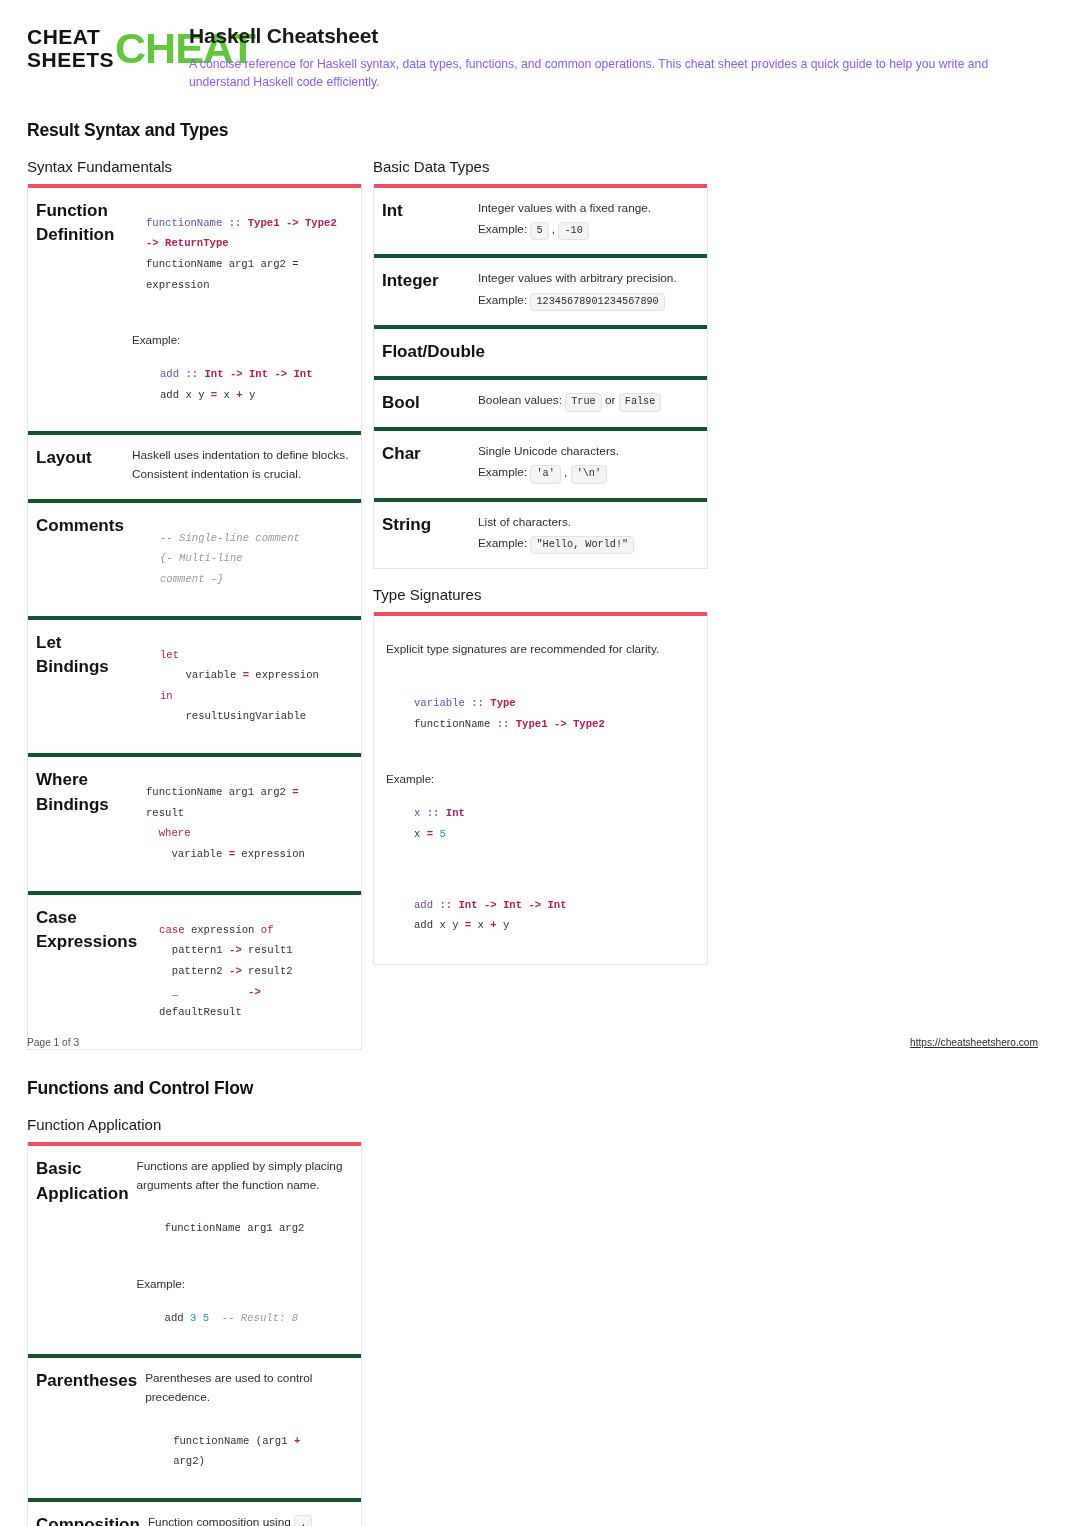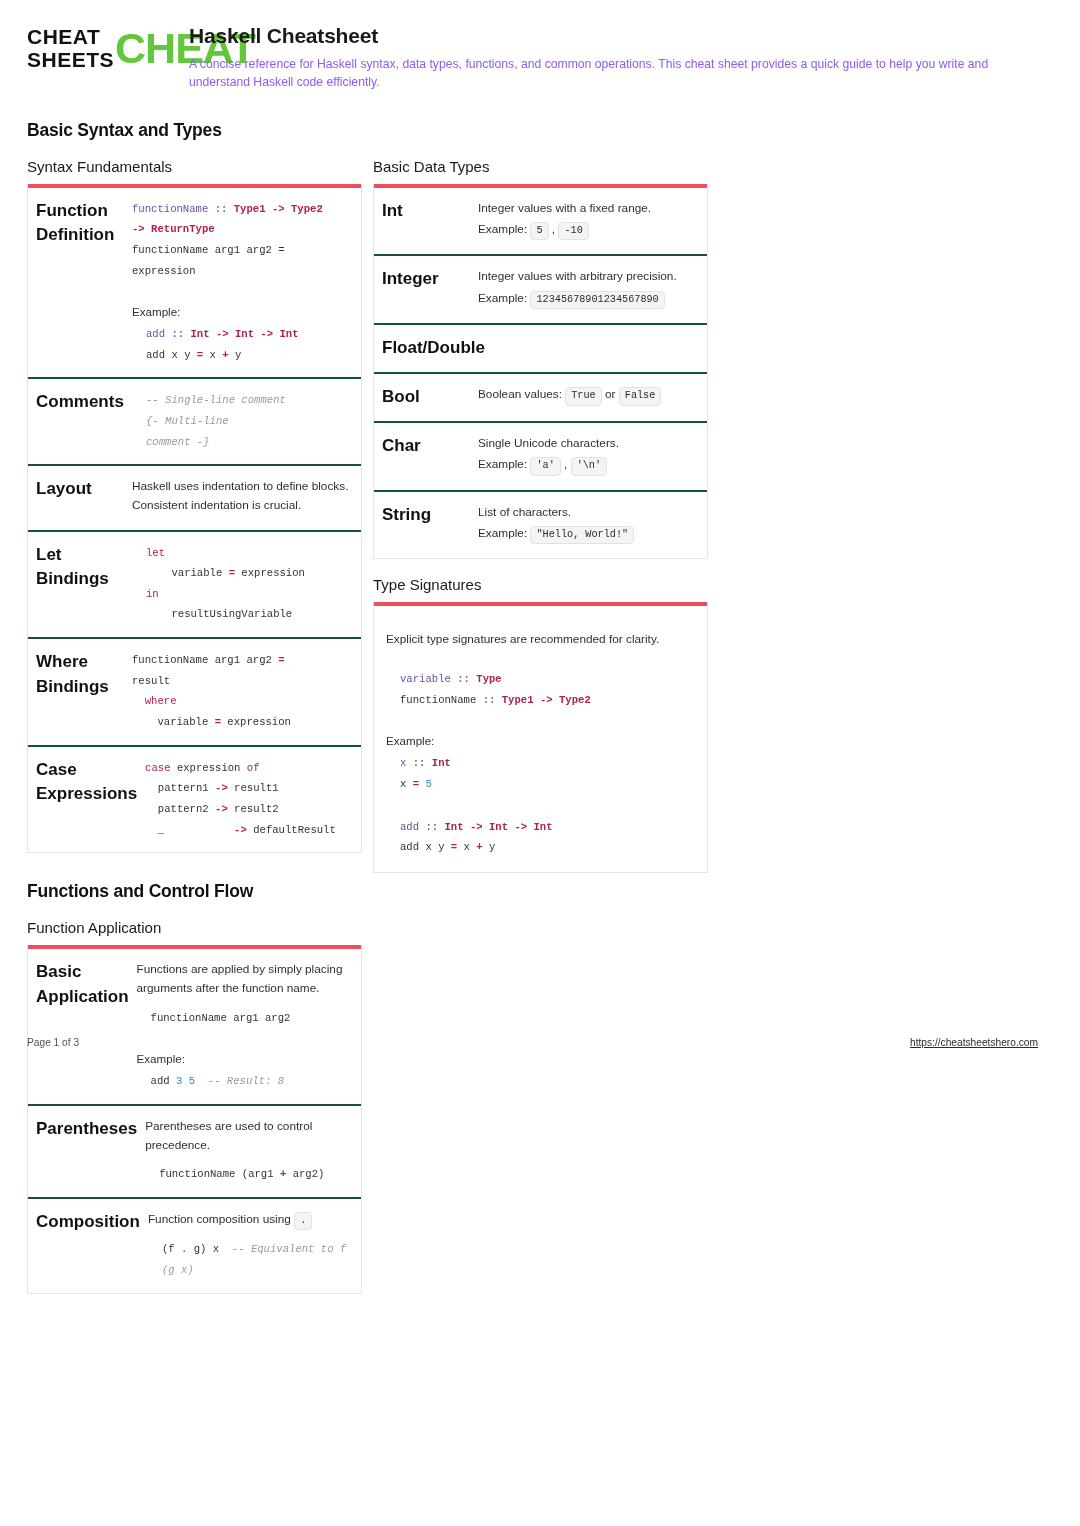--- a/index.html
+++ b/index.html
@@ -81,21 +81,21 @@
   }
   .card::before {
     content: "";
     display: block;
     height: 4px;
     background: #ef4e5c;
     width: 100%;
   }
   .row {
     display: flex;
-    border-top: 2px solid #14532d;
+    border-top: 4px solid #14532d;
     padding: 0;
   }
   .row:first-of-type { border-top: none; }
   .row-label {
     flex: 0 0 104px;
     padding: 11px 8px 11px 8px;
     font-size: 17px;
     font-weight: 700;
     color: #111111;
     line-height: 1.45;
@@ -119,21 +119,21 @@
   }
 
   
   .code {
     font-family: "Liberation Mono", "DejaVu Sans Mono", monospace;
     font-size: 10.6px;
     line-height: 1.95;
     color: #333333;
     white-space: pre-wrap;
     word-break: break-word;
-    margin: 0;
+    margin: 14px;
   }
   .code.indent { padding-left: 14px; }
   .code-gap { height: 22px; }
   .k  { color: #b0224c; font-weight: 400; }   
   .t  { color: #b0224c; font-weight: 700; }   
   .fn { color: #6b4fa8; }                     
   .op { color: #7b4fb0; font-weight: 700; }   
   .eq { color: #b0224c; font-weight: 700; }   
   .num{ color: #2196ac; }                     
   .cm { color: #9a9a9a; font-style: italic; } 
@@ -186,21 +186,21 @@
         </div>
         <span class="logo-hero">CHEAT</span>
       </div>
     </div>
     <div class="header-text">
       <h1 class="page-title">Haskell Cheatsheet</h1>
       <p class="page-desc">A concise reference for Haskell syntax, data types, functions, and common operations. This cheat sheet provides a quick guide to help you write and understand Haskell code efficiently.</p>
     </div>
   </div>
 
-  <h2 class="section-title">Basic Syntax and Types</h2>
+  <h2 class="section-title">Result Syntax and Types</h2>
 
   <div class="columns">
 
     <div class="col">
 
       <h3 class="sub-title">Syntax Fundamentals</h3>
 
       <div class="card">
 
         <div class="row">
@@ -211,32 +211,32 @@
 <span>functionName arg1 arg2 =
 expression</span></div>
             <div class="code-gap"></div>
             <div class="example-label">Example:</div>
             <div class="code indent"><span class="fn">add</span><span class="op"> :: </span><span class="t">Int -&gt; Int -&gt; Int</span>
 <span>add x y </span><span class="eq">=</span><span> x </span><span class="eq">+</span><span> y</span></div>
           </div>
         </div>
 
         <div class="row">
+          <div class="row-label">Layout</div>
+          <div class="row-body">
+            <p>Haskell uses indentation to define blocks. Consistent indentation is crucial.</p>
+          </div>
+        </div>
+
+        <div class="row">
           <div class="row-label">Comments</div>
           <div class="row-body">
             <div class="code indent"><span class="cm">-- Single-line comment</span>
 <span class="cm">{- Multi-line</span>
 <span class="cm">comment -}</span></div>
-          </div>
-        </div>
-
-        <div class="row">
-          <div class="row-label">Layout</div>
-          <div class="row-body">
-            <p>Haskell uses indentation to define blocks. Consistent indentation is crucial.</p>
           </div>
         </div>
 
         <div class="row">
           <div class="row-label">Let Bindings</div>
           <div class="row-body">
             <div class="code indent"><span class="k">let</span>
 <span>    variable </span><span class="eq">=</span><span> expression</span>
 <span class="k">in</span>
 <span>    resultUsingVariable</span></div>

